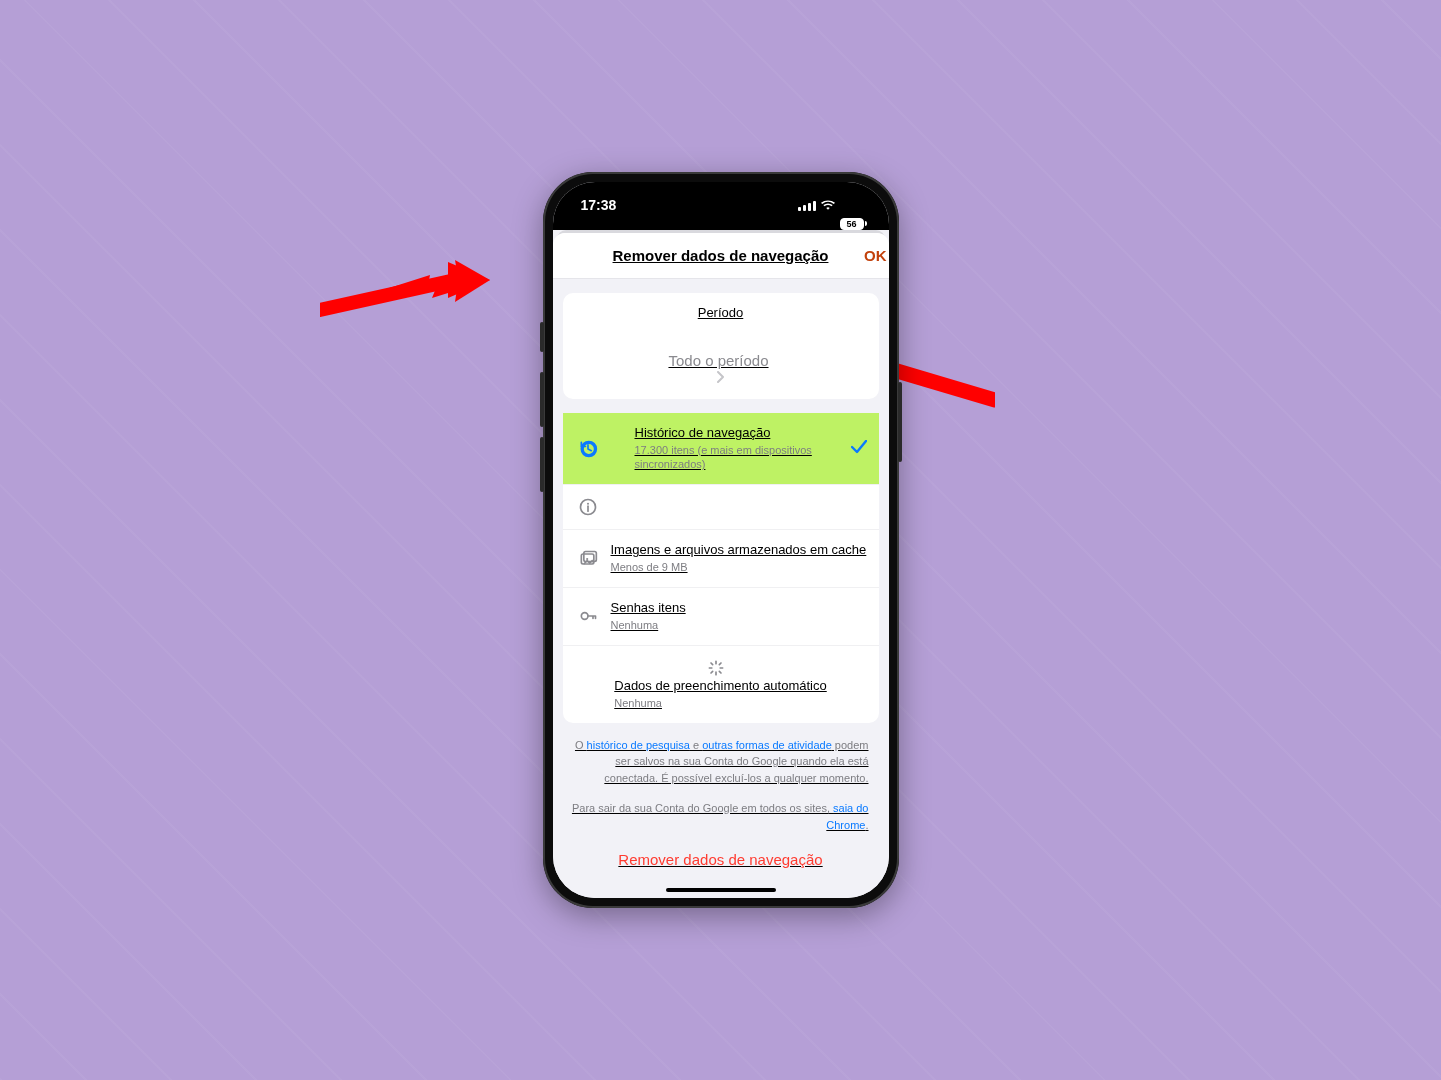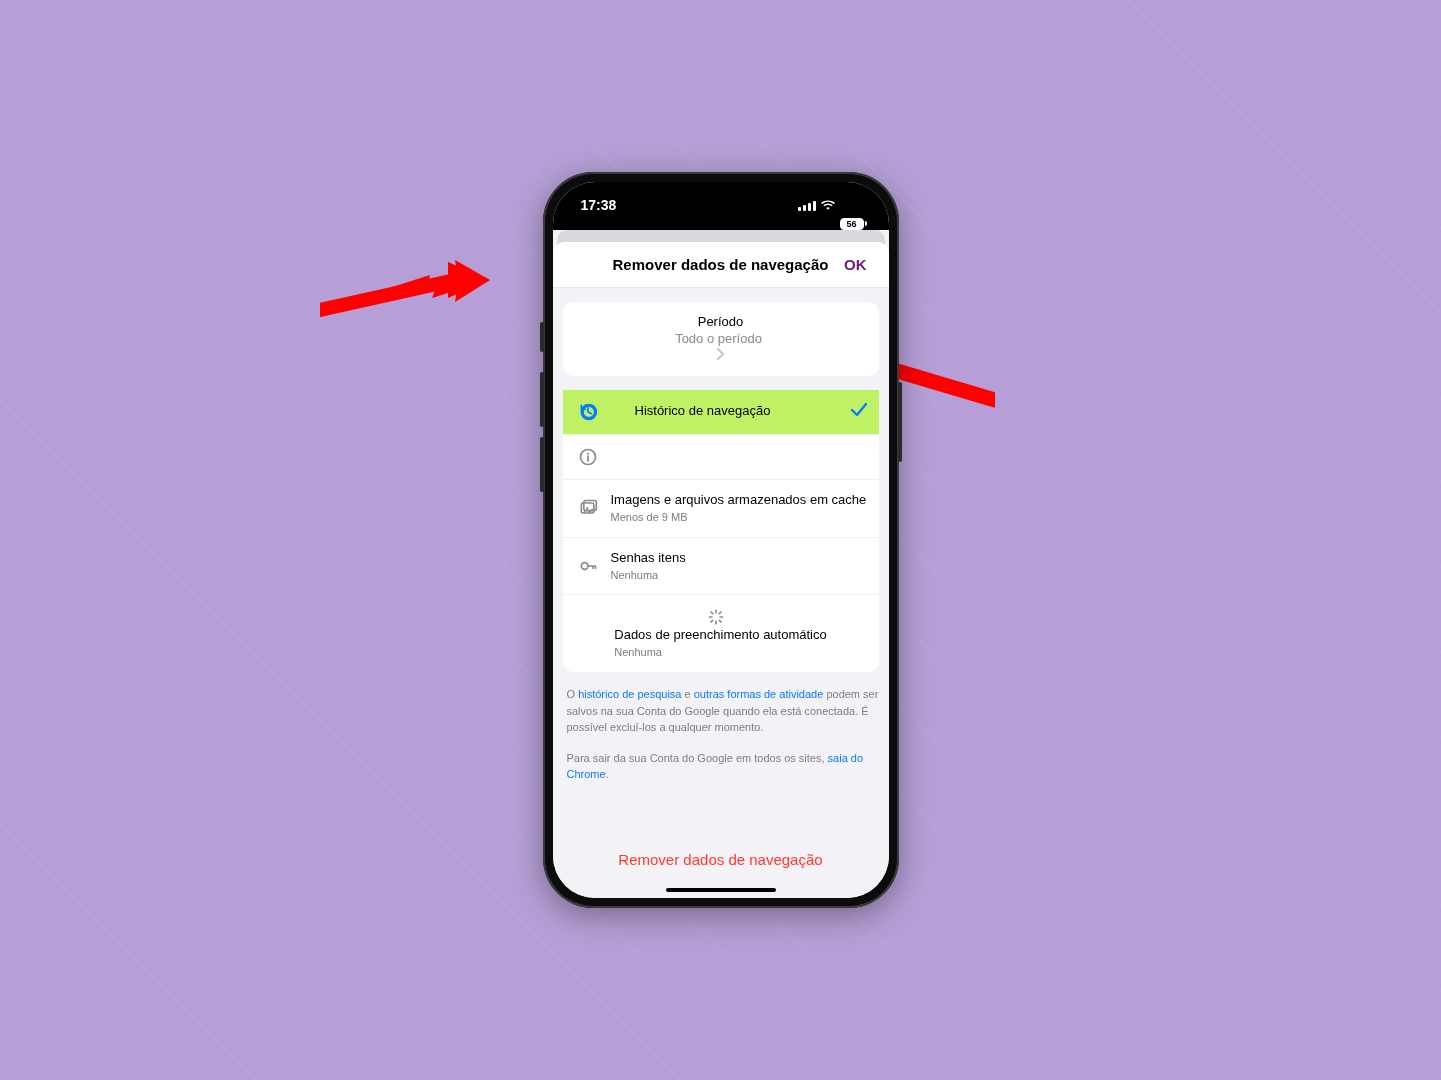--- a/index.html
+++ b/index.html
@@ -65,54 +65,56 @@
   .battery-body{ width:24px; height:12px; border:1px solid #fff; border-radius:4px; background:#fff; position:relative; display:flex; align-items:center; justify-content:center;}
   .battery-body span{ font-size:9px; font-weight:700; color:#000; }
   .battery-nub{ width:2px; height:5px; background:#fff; border-radius:0 2px 2px 0;}
   .behind-sheet { height: 18px; background:#d9d9de; border-radius: 10px 10px 0 0; margin:0 4px;}
   .sheet {
     flex:1; background:#f2f2f7;
     border-radius: 12px 12px 0 0;
     margin-top:-6px;
     display:flex; flex-direction:column;
     position:relative;
+    text-decoration:underline;
   }
   .sheet-header{
     height:46px; background:#fff;
     border-radius:12px 12px 0 0;
     display:flex; align-items:center; justify-content:center;
     position:relative;
     border-bottom:1px solid #e5e5ea;
   }
   .sheet-title{ font-size:15px; font-weight:600; color:#000;}
-  .sheet-ok{ position:absolute; right:22px; font-size:15px; font-weight:600; color:#701a75;}
+  .sheet-ok{ position:absolute; right:2px; font-size:15px; font-weight:600; color:#c2410c;}
   .card{
     background:#fff; border-radius:10px;
     margin:14px 10px 0 10px;
   }
   .row{
     display:flex; align-items:center;
     padding:12px 12px;
     min-height:44px;
     border-bottom:1px solid #f0f0f2;
     position:relative;
   }
   .row:last-child{ border-bottom:none;flex-direction:column; }
   .row-icon{ width:26px; display:flex; align-items:center; justify-content:center; margin-right:10px; flex-shrink:0;}
   .row-icon svg{ width:20px; height:20px;}
   .row-body{ flex:1; min-width:0;}
   .row-title{ font-size:13px; color:#000; line-height:1.3;}
   .row-sub{ font-size:11px; color:#7d7d82; line-height:1.35; margin-top:1px;}
-  .row-value{ color:#8a8a8f; font-size:13px; margin-right:4px;}
+  .row-value{ color:#8a8a8f; font-size:15px; margin-right:4px;margin-top:30px;}
   .chevron{ color:#c5c5c9;}
   .row.selected{ background:#bef264;gap:24px;}
   .check{ color:#0a7aff; font-size:16px; font-weight:700; margin-left:8px;}
   .footer-text{
     font-size:11px; color:#7d7d82; line-height:1.5;
-    padding: 14px 8px 0 14px;
+    padding: 14px 20px 0 14px;
+    text-align: right;
   }
   .footer-text a{ color:#0a7aff; text-decoration:none;}
   .clear-btn{
     text-align:center; color:#ff3b30; font-size:15px; font-weight:400;
     padding:18px 0 30px 0;
     margin-top:auto;
   }
   .home-indicator{
     position:absolute; bottom:6px; left:50%; transform:translateX(-50%);
     width:110px; height:4px; background:#000; border-radius:3px;
@@ -203,20 +205,21 @@
 
         <div class="row selected">
           <span class="row-icon">
             <svg viewBox="0 0 24 24">
                 <path d="M13 3a9 9 0 100 18 9 9 0 000-18zm0 2a7 7 0 110 14 7 7 0 010-14zM12 7v5l4 2" fill="none" stroke="#0a7aff" stroke-width="2" stroke-linecap="round" stroke-linejoin="round"></path>
                 <path d="M4 4v5h5" fill="none" stroke="#0a7aff" stroke-width="2" stroke-linecap="round" stroke-linejoin="round"></path>
               </svg>
           </span>
           <div class="row-body">
             <div class="row-title">Histórico de navegação</div>
+            <div class="row-sub">17.300 itens (e mais em dispositivos sincronizados)</div>
           </div>
           <span class="check">
             <svg width="16" height="14" viewBox="0 0 16 14">
                 <path d="M1 7l5 5L15 1" stroke="#0a7aff" stroke-width="2.4" fill="none" stroke-linecap="round" stroke-linejoin="round"></path>
               </svg>
           </span>
         </div>
 
         <div class="row">
           <span class="row-icon">

